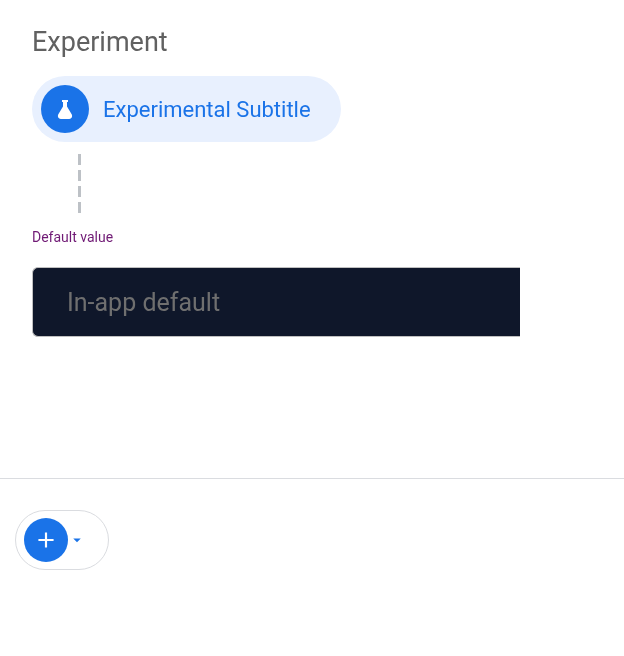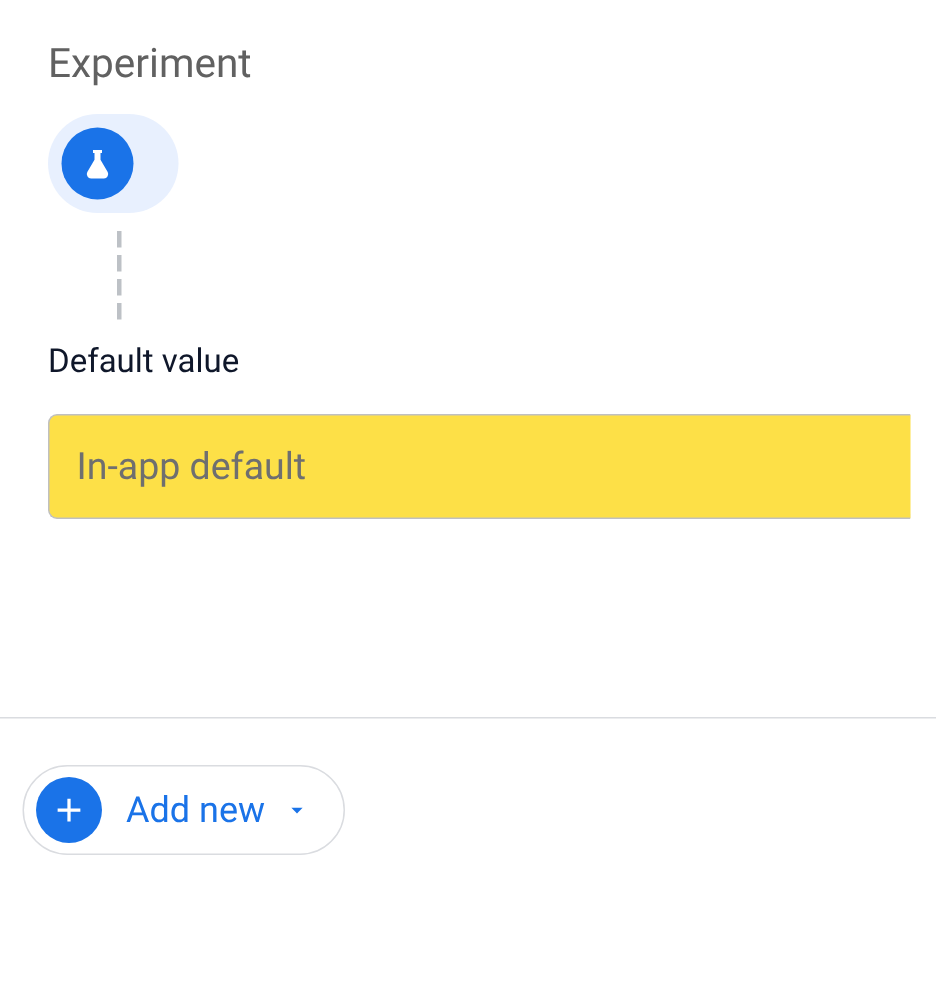--- a/index.html
+++ b/index.html
@@ -47,38 +47,38 @@
     display: flex;
     flex-direction: column;
     gap: 5px;
   }
   .dotted-connector span {
     width: 3px;
     height: 11px;
     background: #bdc1c6;
   }
   .default-label {
-    font-size: 22px;
-    color: #0f172a;
+    font-size: 14px;
+    color: #701a75;
     font-weight: 400;
     margin: 16px 0 0 32px;
   }
   .input-wrap {
     margin: 22px 0 0 32px;
   }
   .default-input {
-    width: 575px;
+    width: 488px;
     height: 70px;
     border: 1px solid #c0c0c0;
     border-right: none;
     border-radius: 6px 0 0 6px;
-    background: #fde047;
+    background: #0f172a;
     font-size: 25px;
     color: #6f6f6f;
-    padding: 0 18px;
+    padding: 0 34px;
     font-family: inherit;
   }
   .divider {
     position: absolute;
     top: 478px;
     left: 0; right: 0;
     height: 1px;
     background: #dadce0;
   }
   .add-new {
@@ -119,20 +119,21 @@
 
 
 <div class="section-label">Experiment</div>
 
 <div class="chip">
   <span class="chip-icon">
     <svg width="24" height="24" viewBox="0 0 24 24" fill="#fff" aria-hidden="true">
       <path d="M9 3h6v2h-1v4.5l4.8 8.1A3 3 0 0 1 16.3 22H7.7a3 3 0 0 1-2.5-4.4L10 9.5V5H9V3z"></path>
     </svg>
   </span>
+  <span class="chip-label">Experimental Subtitle</span>
 </div>
 
 <div class="dotted-connector">
   <span></span>
     <span></span>
     <span></span>
     <span></span>
 </div>
 
 <div class="default-label">Default value</div>
@@ -142,21 +143,20 @@
 </div>
 
 <div class="divider"></div>
 
 <div class="add-new">
   <span class="plus-icon">
     <svg width="26" height="26" viewBox="0 0 24 24" fill="#fff" aria-hidden="true">
       <path d="M19 13h-6v6h-2v-6H5v-2h6V5h2v6h6v2z"></path>
     </svg>
   </span>
-  <span class="add-label">Add new</span>
   <span class="chev-down">
     <svg width="18" height="18" viewBox="0 0 24 24" fill="#1a73e8" aria-hidden="true">
       <path d="M7 10l5 5 5-5z"></path>
     </svg>
   </span>
 </div>
 
 
 
 

